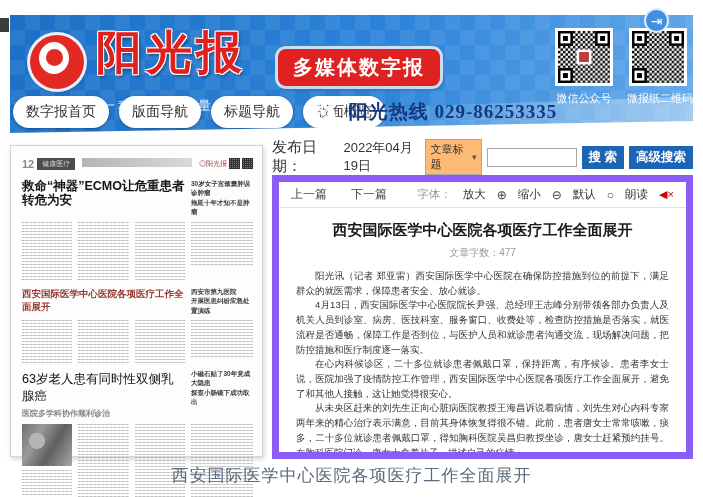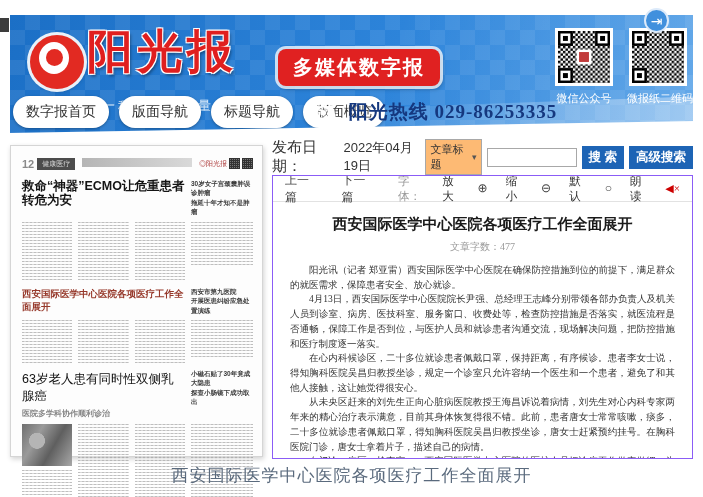--- a/index.html
+++ b/index.html
@@ -22,22 +22,22 @@
     background:linear-gradient(100deg, rgba(255,255,255,0), rgba(255,255,255,.38)); transform:skewY(-2deg); }
   .edge-artifact{ position:absolute; left:0; top:18px; width:9px; height:14px; background:#3c3c3c; }
 
   .logo-wrap{ position:absolute; left:20px; top:12px; display:flex; align-items:flex-start; }
   .logo-circle{ width:54px; height:54px; border-radius:50%; background:#e22a22; position:relative;
     box-shadow:0 0 0 3px rgba(255,255,255,.9), 1px 2px 5px rgba(0,0,0,.25); margin-top:8px; }
   .logo-circle::before{ content:""; position:absolute; left:9px; top:7px; width:30px; height:32px;
     border-radius:50%; background:#fff; }
   .logo-circle::after{ content:""; position:absolute; left:16px; top:14px; width:17px; height:17px;
     border-radius:50%; background:#e22a22; box-shadow:6px 10px 0 -6px #fff; }
-  .logo-text{ font-size:46px; font-weight:bold; color:#e01f1f; margin-left:3px; line-height:1.1;
-    font-family:Liberation Serif, serif; letter-spacing:4px;
+  .logo-text{ font-size:46px; font-weight:bold; color:#e01f1f; margin-left:12px; line-height:1.1;
+    font-family:Liberation Sans, sans-serif; letter-spacing:4px;
     text-shadow:-1px -1px 0 #fff, 1px -1px 0 #fff, -1px 1px 0 #fff, 1px 1px 0 #fff, 2px 3px 3px rgba(0,0,0,.35); }
   .badge{ position:absolute; left:268px; top:34px; background:#e02121; color:#fff; font-weight:bold;
     font-size:20px; padding:5px 15px; border-radius:8px; letter-spacing:2px;
     box-shadow:0 0 0 3px rgba(255,255,255,.75), 2px 3px 4px rgba(0,0,0,.3); }
   .slogan{ position:absolute; left:92px; top:82px; color:#dcebfa; font-size:13px; letter-spacing:3px; }
 
   .nav{ position:absolute; left:3px; bottom:5px; display:flex; gap:10px; }
   .nav-btn{ background:#fff; color:#333; font-size:14px; padding:7px 13px; border-radius:16px;
     box-shadow:0 1px 3px rgba(0,0,0,.3); cursor:pointer; white-space:nowrap; }
 
@@ -85,24 +85,24 @@
   .search-row{ display:flex; align-items:center; height:24px; }
   .pub-label{ font-size:15px; color:#333; }
   .pub-date{ font-size:13px; color:#333; margin-left:8px; }
   .sel{ margin-left:auto; border:1px solid #a8a8a8; background:#fdba74; font-size:11px; color:#333;
     padding:2px 4px; display:flex; align-items:center; gap:6px; cursor:pointer; }
   .sel .arrow{ font-size:9px; color:#555; }
   .inp{ border:1px solid #a8a8a8; background:#fff; height:19px; width:90px; margin-left:5px; font-size:11px; padding:0 3px; }
   .btn{ background:#1d64b5; color:#fff; font-size:12.5px; font-weight:bold; padding:3px 7px;
     margin-left:5px; white-space:nowrap; cursor:pointer; }
 
-  .article-box{ margin-top:6px; border:1px solid #8b5cf6; background:#fff; height:284px; overflow:hidden;font-family:Liberation Serif, serif; }
+  .article-box{ margin-top:6px; border:7px solid #8b5cf6; background:#fff; height:284px; overflow:hidden; }
   .art-toolbar{ height:26px; border-bottom:1px solid #e2e2e2; display:flex; align-items:center; padding:0 12px; }
   .tb-link{ font-size:12px; color:#444; margin-right:24px; cursor:pointer; }
-  .tb-right{ margin-left:auto; display:flex; align-items:center; gap:18px; font-size:11.5px; color:#333; }
+  .tb-right{ margin-left:auto; display:flex; align-items:center; gap:11px; font-size:11.5px; color:#333; }
   .tb-dim{ color:#999; }
   .tb-ico{ font-size:12px; color:#444; cursor:pointer; }
   .spk{ color:#c00; font-size:11px; cursor:pointer; white-space:nowrap; }
   .art-title{ text-align:center; font-size:15px; font-weight:bold; color:#1a1a1a; margin-top:13px; }
   .art-meta{ text-align:center; font-size:10px; color:#9a9a9a; margin-top:6px; }
   .art-body{ margin:9px 17px 0; font-size:9.5px; color:#333; line-height:1.55; text-align:justify; }
   .art-body p{ text-indent:2em; }
 
   
   .caption{ position:absolute; left:0; top:464px; width:703px; text-align:center;
@@ -285,21 +285,21 @@
           <span>朗读</span>
           <span class="spk">◀×</span>
         </span>
       </div>
 
       <div class="art-title">西安国际医学中心医院各项医疗工作全面展开</div>
       <div class="art-meta">文章字数：477</div>
       <div class="art-body">
         <p>阳光讯（记者 郑亚雷）西安国际医学中心医院在确保防控措施到位的前提下，满足群众的就医需求，保障患者安全、放心就诊。</p>
         <p>4月13日，西安国际医学中心医院院长尹强、总经理王志峰分别带领各部办负责人及机关人员到诊室、病房、医技科室、服务窗口、收费处等，检查防控措施是否落实，就医流程是否通畅，保障工作是否到位，与医护人员和就诊患者沟通交流，现场解决问题，把防控措施和医疗制度逐一落实。</p>
-        <p>在心内科候诊区，二十多位就诊患者佩戴口罩，保持距离，有序候诊。患者李女士说，得知胸科医院吴昌归教授坐诊，规定一个诊室只允许容纳一个医生和一个患者，避免了和其他人接触，这让她觉得很安心。</p>
+        <p>在心内科候诊区，二十多位就诊患者佩戴口罩，保持距离，有序候诊。患者李女士说，医院加强了疫情防控工作管理，西安国际医学中心医院各项医疗工作全面展开，避免了和其他人接触，这让她觉得很安心。</p>
         <p>从未央区赶来的刘先生正向心脏病医院教授王海昌诉说着病情，刘先生对心内科专家两年来的精心治疗表示满意，目前其身体恢复得很不错。此前，患者唐女士常常咳嗽，痰多，二十多位就诊患者佩戴口罩，得知胸科医院吴昌归教授坐诊，唐女士赶紧预约挂号。在胸科医院门诊，唐女士拿着片子，描述自己的病情。</p>
         <p>在门诊、病区、检查室……西安国际医学中心医院的医护人员把诊疗工作做实做细，为患者的健康提供保障。</p>
       </div>
     </div>
   </div>
 
   <div class="caption">西安国际医学中心医院各项医疗工作全面展开</div>
 
 </div>
 

